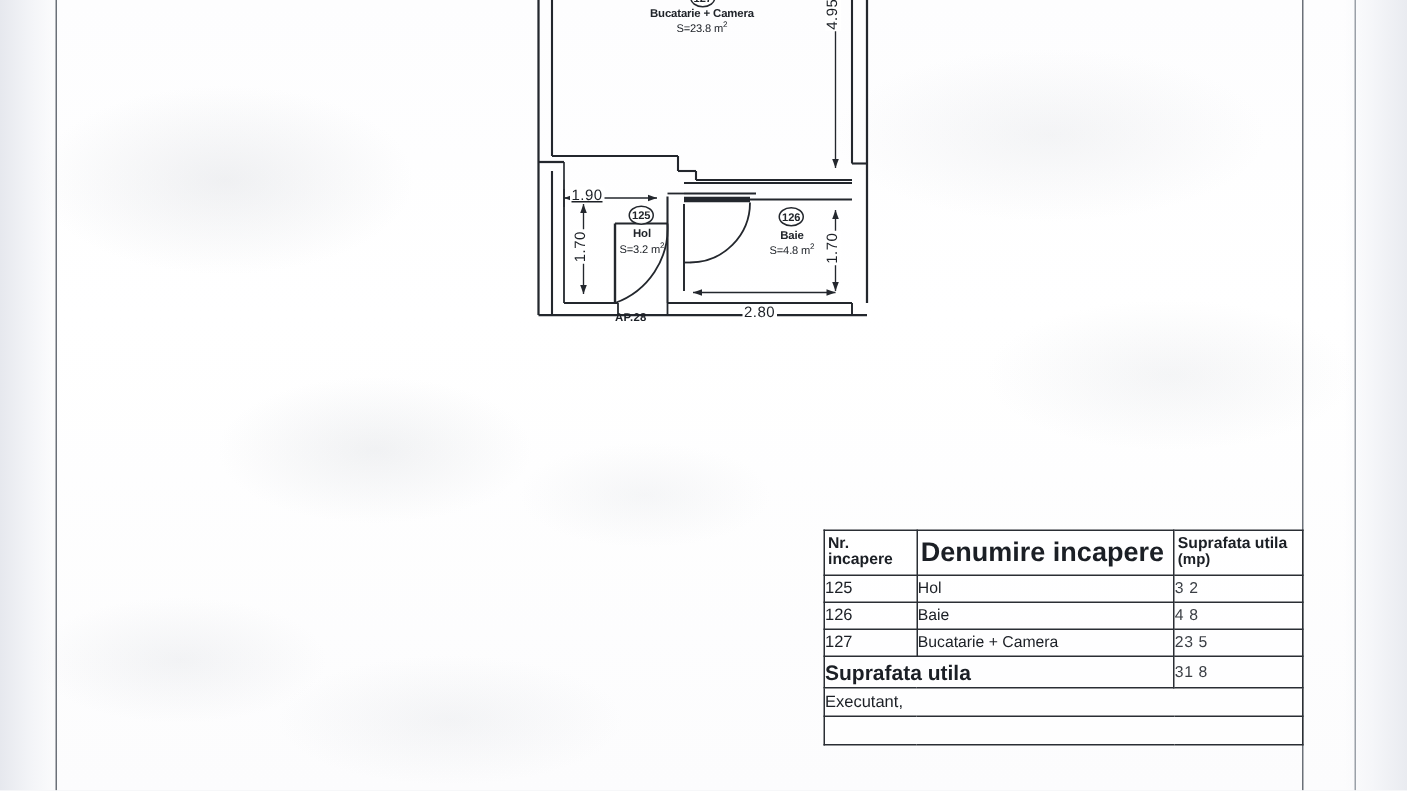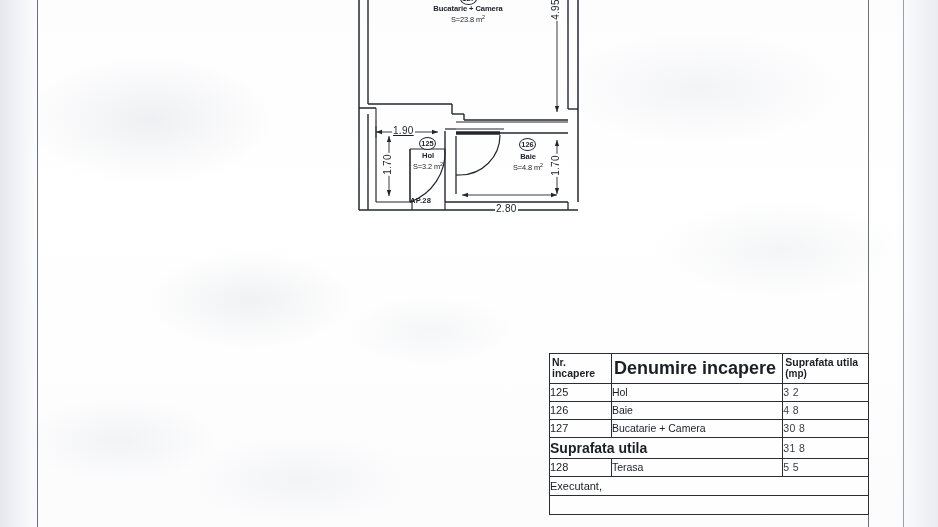--- a/index.html
+++ b/index.html
@@ -260,31 +260,31 @@
       <div class="rname">Hol</div>
       <div class="rarea"><span>S=3.2 m</span><sup>2</sup></div>
     </div>
 
     <div class="rnum" style="left:167px; top:142px;">126</div>
     <div class="rlabel" style="left:138px; top:156px; width:76px;">
       <div class="rname">Baie</div>
       <div class="rarea"><span>S=4.8 m</span><sup>2</sup></div>
     </div>
 
-    <div class="dimtxt" style="left:40px; top:129px;text-decoration:underline;">1.90</div>
+    <div class="dimtxt" style="left:28px; top:129px;text-decoration:underline;">1.90</div>
 
     <div class="dimtxt vert" style="left:24px; top:163px;">1.70</div>
 
     <div class="dimtxt vert" style="left:192px; top:164px;">1.70</div>
 
     <div class="dimtxt" style="left:143px; top:192px;margin-top:15px;">2.80</div>
 
     <div class="dimtxt vert" style="left:192px; top:8px;">4.95</div>
 
-    <div class="aplabel" style="left:58px; top:200px;">AP.28</div>
+    <div class="aplabel" style="left:58px; top:211px;">AP.28</div>
   </div>
 
   <div id="schedule">
     <table>
       <thead>
         <tr>
           <th class="h-nr">
             <span>Nr.</span><br>
             <span>incapere</span>
           </th>
@@ -302,31 +302,26 @@
           <td class="c-area">3 2</td>
         </tr>
         <tr>
           <td class="c-nr">126</td>
           <td class="c-name">Baie</td>
           <td class="c-area">4 8</td>
         </tr>
         <tr>
           <td class="c-nr">127</td>
           <td class="c-name">Bucatarie + Camera</td>
-          <td class="c-area">30 8</td>
+          <td class="c-area">23 5</td>
         </tr>
         <tr class="total">
           <td colspan="2">Suprafata utila</td>
           <td class="c-area">31 8</td>
         </tr>
-        <tr>
-          <td class="c-nr">128</td>
-          <td class="c-name">Terasa</td>
-          <td class="c-area">5 5</td>
-        </tr>
         <tr class="exec">
           <td colspan="3">Executant,</td>
         </tr>
         <tr class="exec">
           <td colspan="3">&nbsp;</td>
         </tr>
       </tbody>
     </table>
   </div>
 

